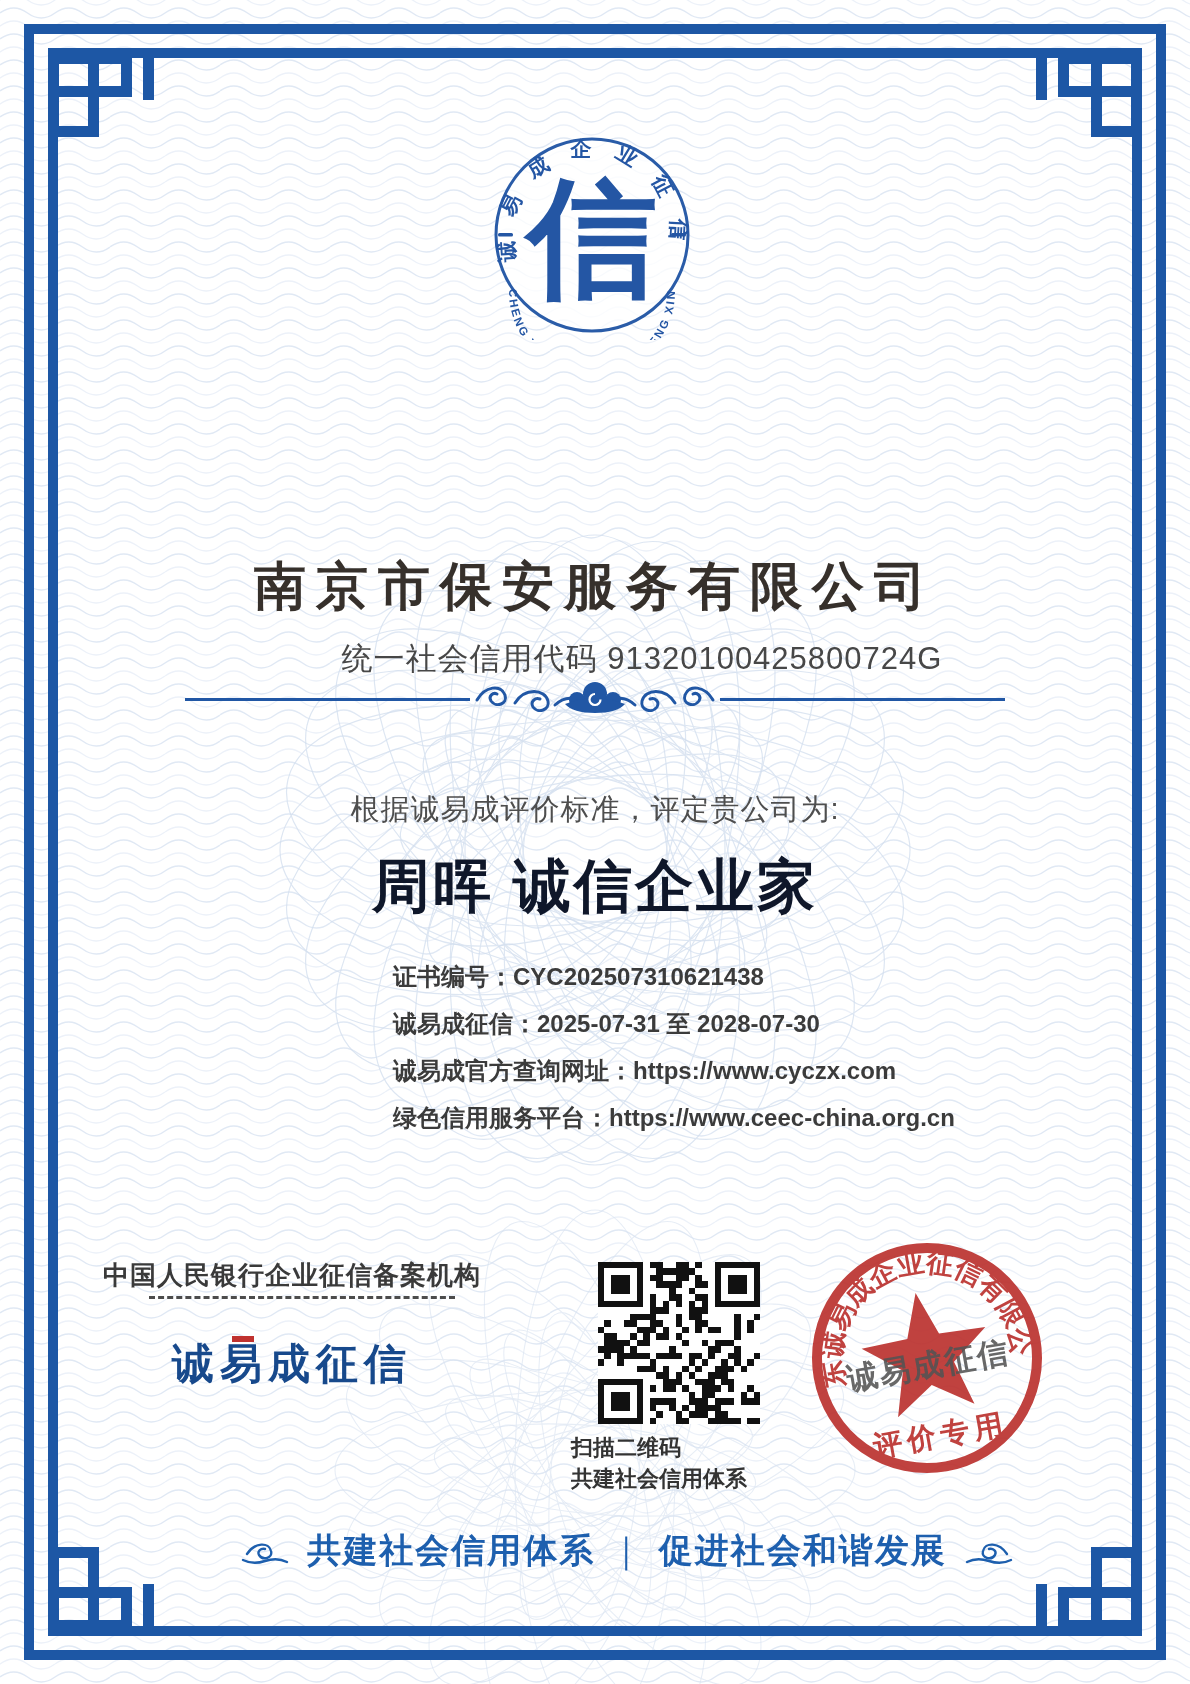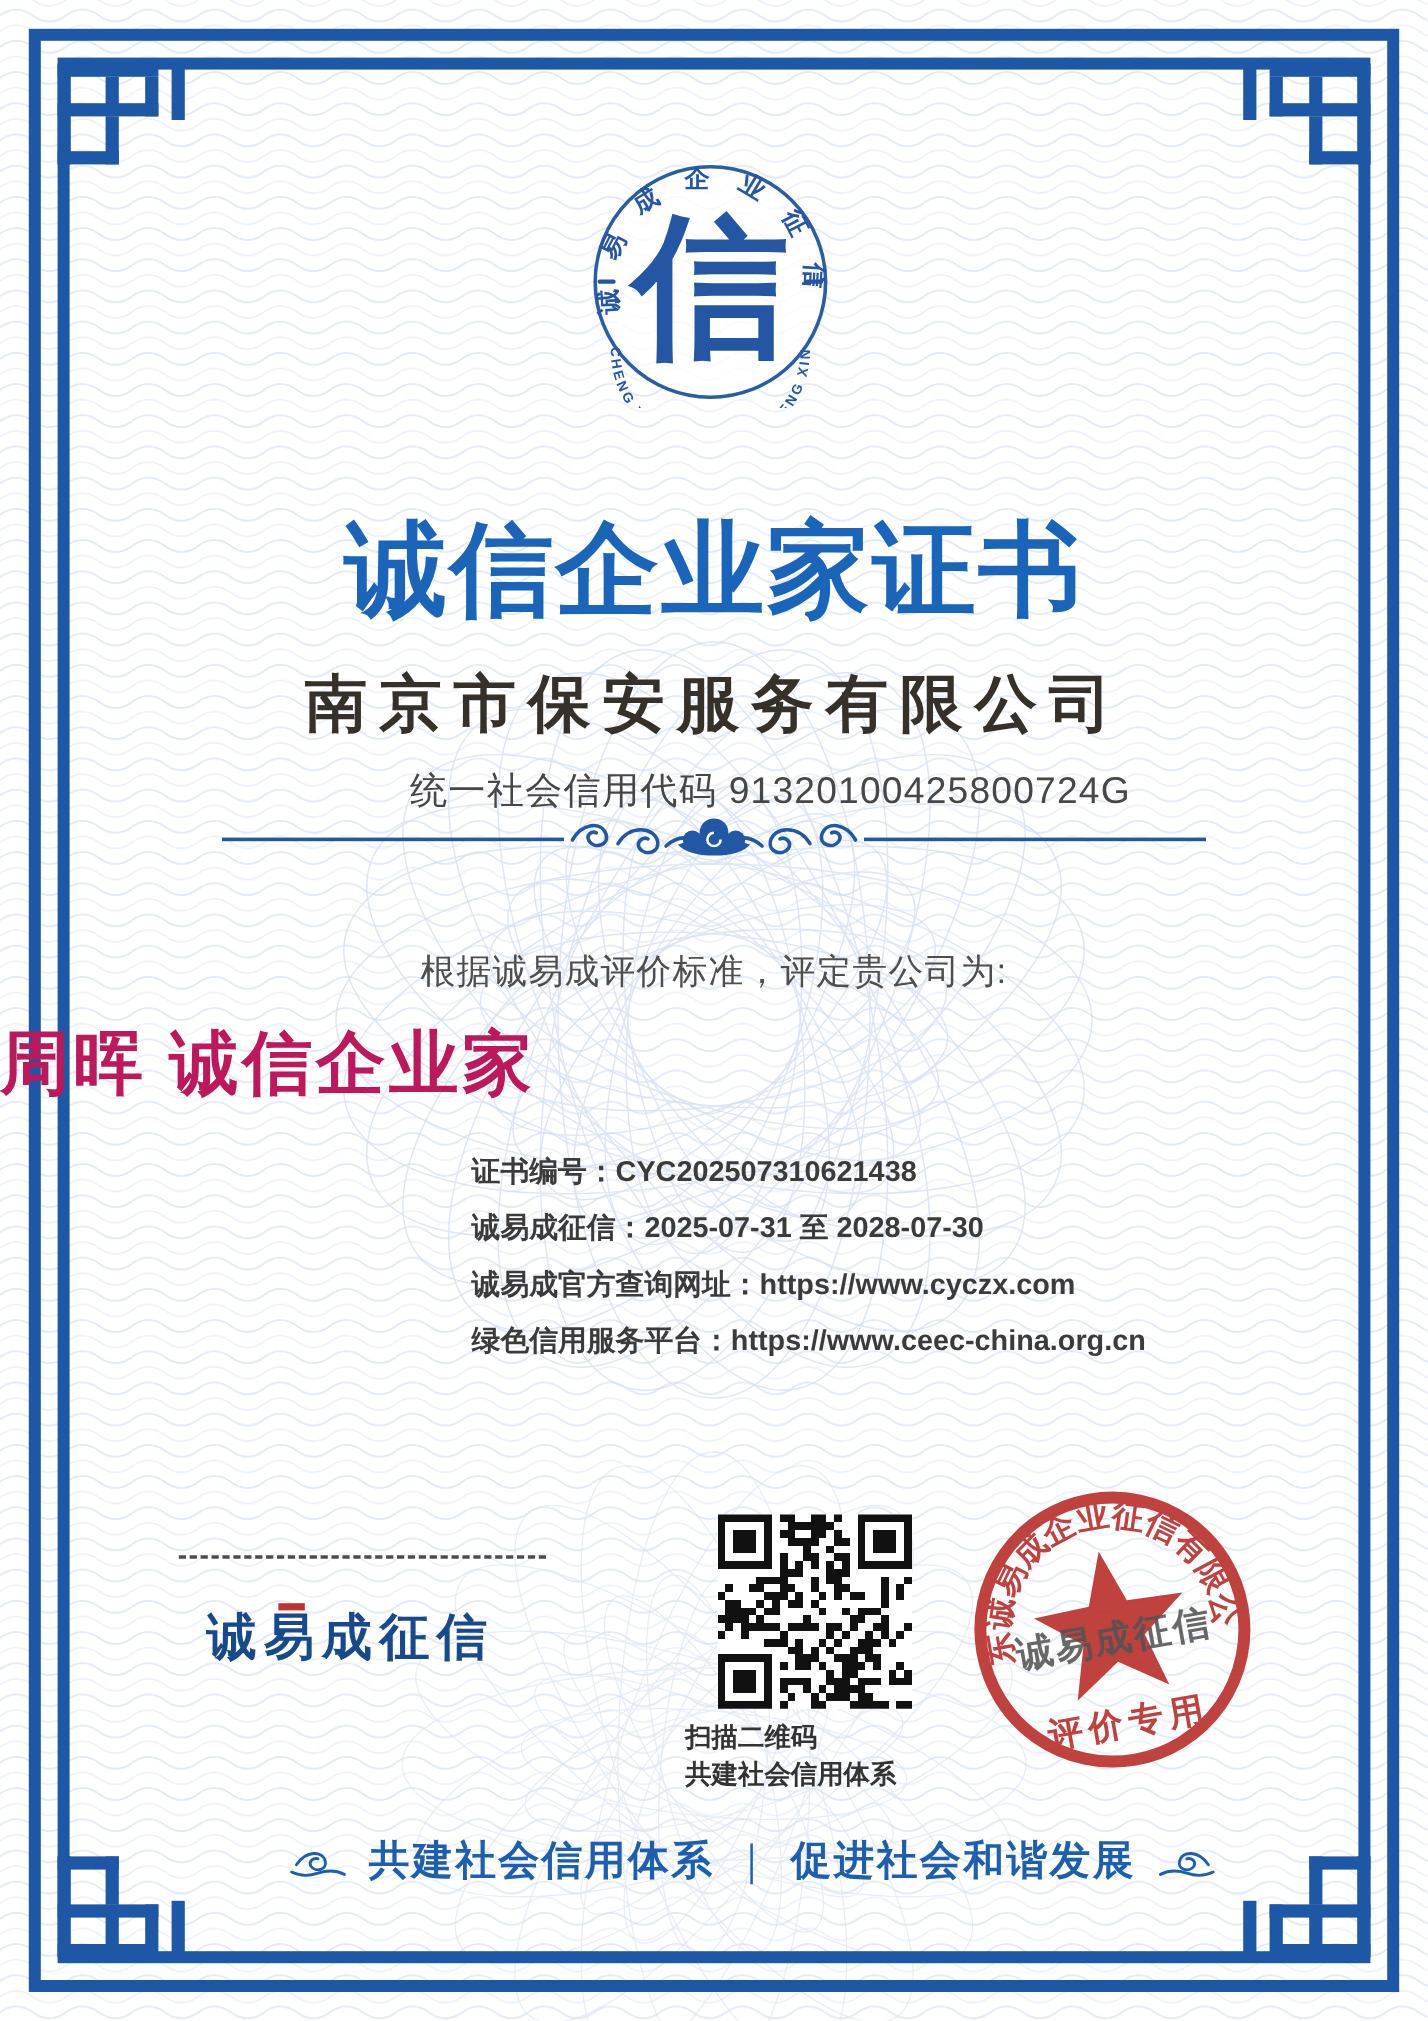--- a/index.html
+++ b/index.html
@@ -23,22 +23,22 @@
   .cert-title{position:absolute;left:0;top:424px;width:100%;text-align:center;
               font-size:86px;font-weight:900;color:#1a64ba;letter-spacing:2px;line-height:1.2;}
   .company{position:absolute;left:0;top:552px;width:100%;text-align:center;
            font-size:52px;font-weight:700;color:#36302b;letter-spacing:10px;}
   .credit-code{position:absolute;left:0;top:638px;width:100%;text-align:center;
                font-size:31px;font-weight:400;color:#474747;letter-spacing:1px;padding-left:47px;}
   .divider{position:absolute;left:185px;top:678px;}
   
   .intro{position:absolute;left:0;top:790px;width:100%;text-align:center;
          font-size:29px;color:#4e4e4e;letter-spacing:1px;}
-  .award{position:absolute;left:0;top:848px;width:100%;text-align:left;
-         font-size:58px;font-weight:900;color:#be185d;letter-spacing:3px;}
+  .award{position:absolute;left:0;top:848px;width:100%;text-align:center;
+         font-size:58px;font-weight:900;color:#0f172a;letter-spacing:3px;}
   .details{position:absolute;left:393px;top:962px;}
   .detail-row{font-size:24px;font-weight:700;color:#3b3b3b;height:47px;line-height:30px;
               white-space:nowrap;}
   .detail-row .val{font-weight:700;}
   
   .authority{position:absolute;left:102px;top:1258px;width:380px;text-align:center;
              font-size:26px;font-weight:700;color:#3a3a3a;letter-spacing:1px;}
   .dash-line{position:absolute;left:149px;top:1296px;width:306px;height:0;
              border-top:3px dashed #4c4c4c;}
   .brand{position:absolute;left:102px;top:1336px;width:380px;text-align:center;
@@ -172,21 +172,20 @@
       <textPath href="#logoTop" startOffset="50%" text-anchor="middle">诚易成企业征信</textPath>
     </text>
     <text font-size="11.5" font-weight="600" fill="#2456a4" letter-spacing="2.2">
       <textPath href="#logoBot" startOffset="50%" text-anchor="middle">CHENG YI CHENG QI YE ZHENG XIN</textPath>
     </text>
     <rect x="-94" y="-2" width="15" height="3.5" rx="1.5" fill="#2456a4"></rect>
     <rect x="79" y="-2" width="15" height="3.5" rx="1.5" fill="#2456a4"></rect>
     <text x="0" y="48" text-anchor="middle" font-size="130" font-weight="900" fill="#2456a4">信</text>
   </svg>
 
-  <div class="cert-title">诚信企业家证书</div>
   <div class="company">南京市保安服务有限公司</div>
   <div class="credit-code">统一社会信用代码 91320100425800724G</div>
 
   <svg class="divider" width="820" height="46" viewBox="0 0 820 46">
     <rect x="0" y="20" width="285" height="3" fill="#2157a5"></rect>
     <rect x="535" y="20" width="285" height="3" fill="#2157a5"></rect>
     <g id="divL" stroke="#2157a5" stroke-width="3" fill="none" stroke-linecap="round">
       <path d="M292 22 c8 -14 24 -16 28 -5 c3 9 -9 13 -14 6 c-3 -5 2 -9 6 -7"></path>
       <path d="M330 25 c10 -16 30 -14 33 -2 c2 9 -10 13 -15 6 c-3 -5 2 -10 7 -8"></path>
       <path d="M370 27 q10 -9 20 -6"></path>
@@ -212,20 +211,21 @@
       <span class="lab">诚易成征信：</span><span class="val">2025-07-31 至 2028-07-30</span>
     </div>
     <div class="detail-row">
       <span class="lab">诚易成官方查询网址：</span><span class="val">https://www.cyczx.com</span>
     </div>
     <div class="detail-row">
       <span class="lab">绿色信用服务平台：</span><span class="val">https://www.ceec-china.org.cn</span>
     </div>
   </div>
 
+  <div class="authority">中国人民银行企业征信备案机构</div>
   <div class="dash-line"></div>
   <div class="brand">
     <span class="brand-inner">
       <span class="brand-dash"></span>
       <span>诚易成征信</span>
     </span>
   </div>
 
   <div class="qr-wrap">
     <svg id="qr-svg" width="162" height="162" viewBox="0 0 25 25" shape-rendering="crispEdges">

